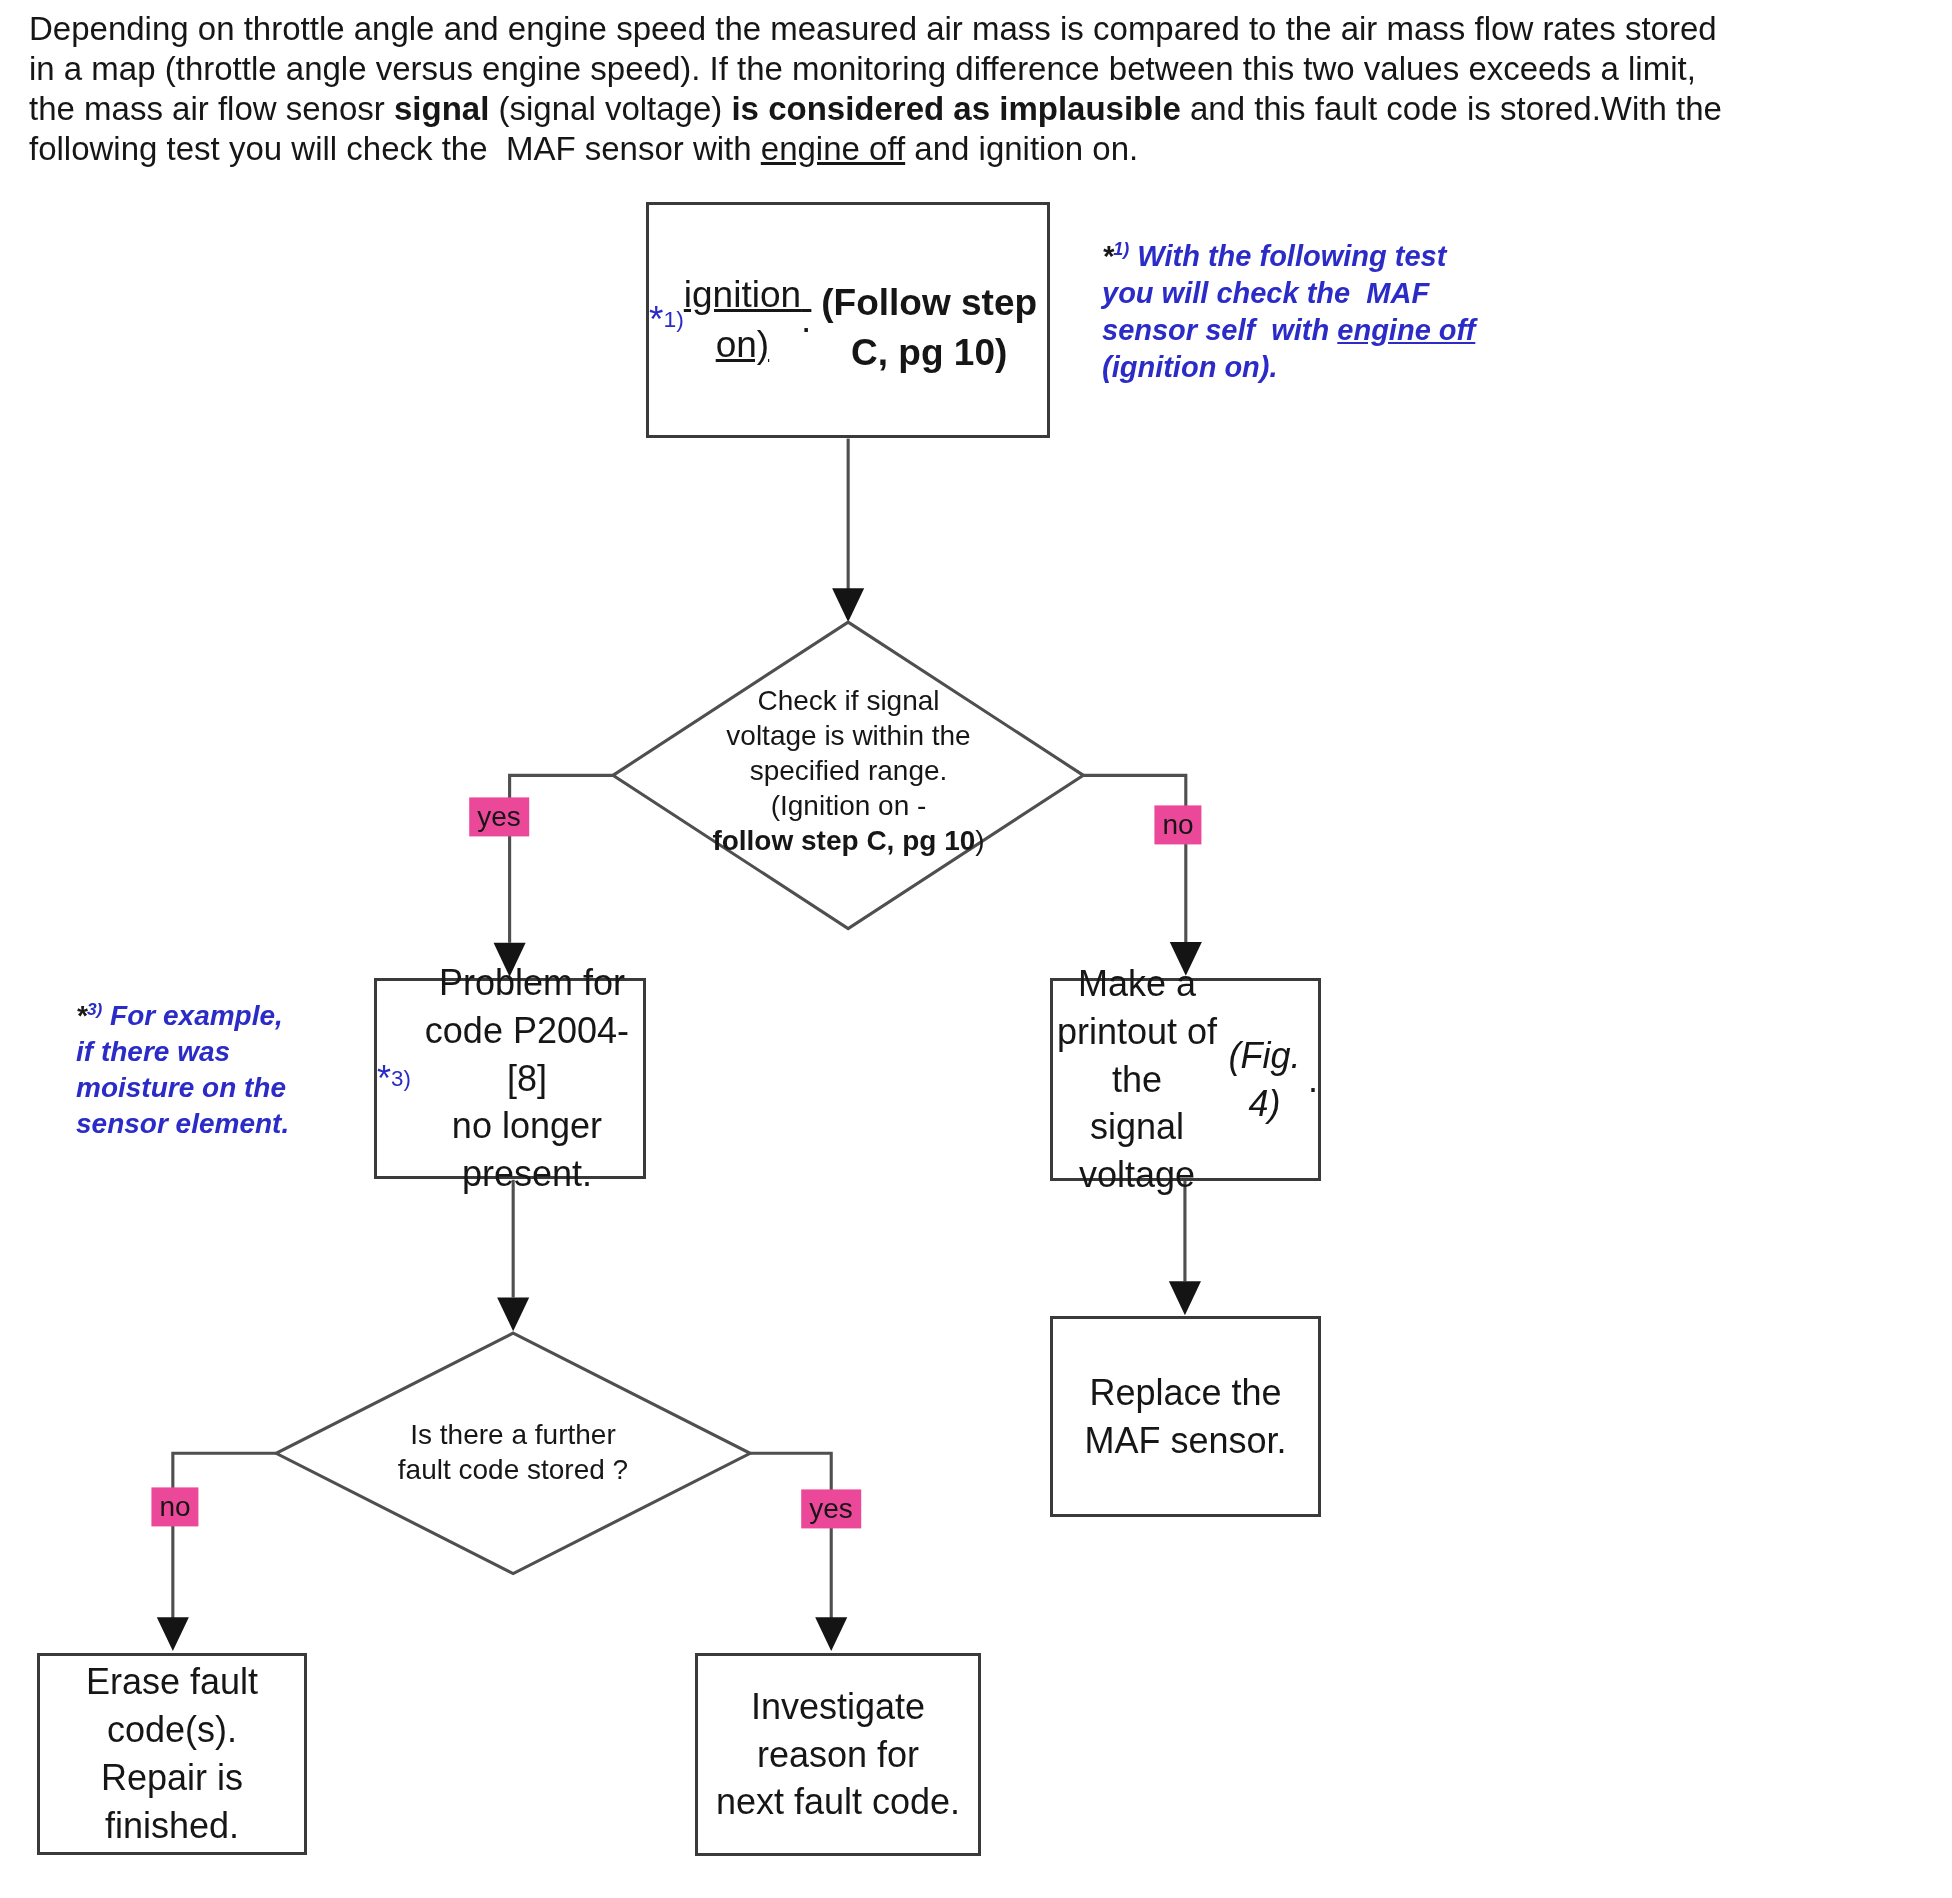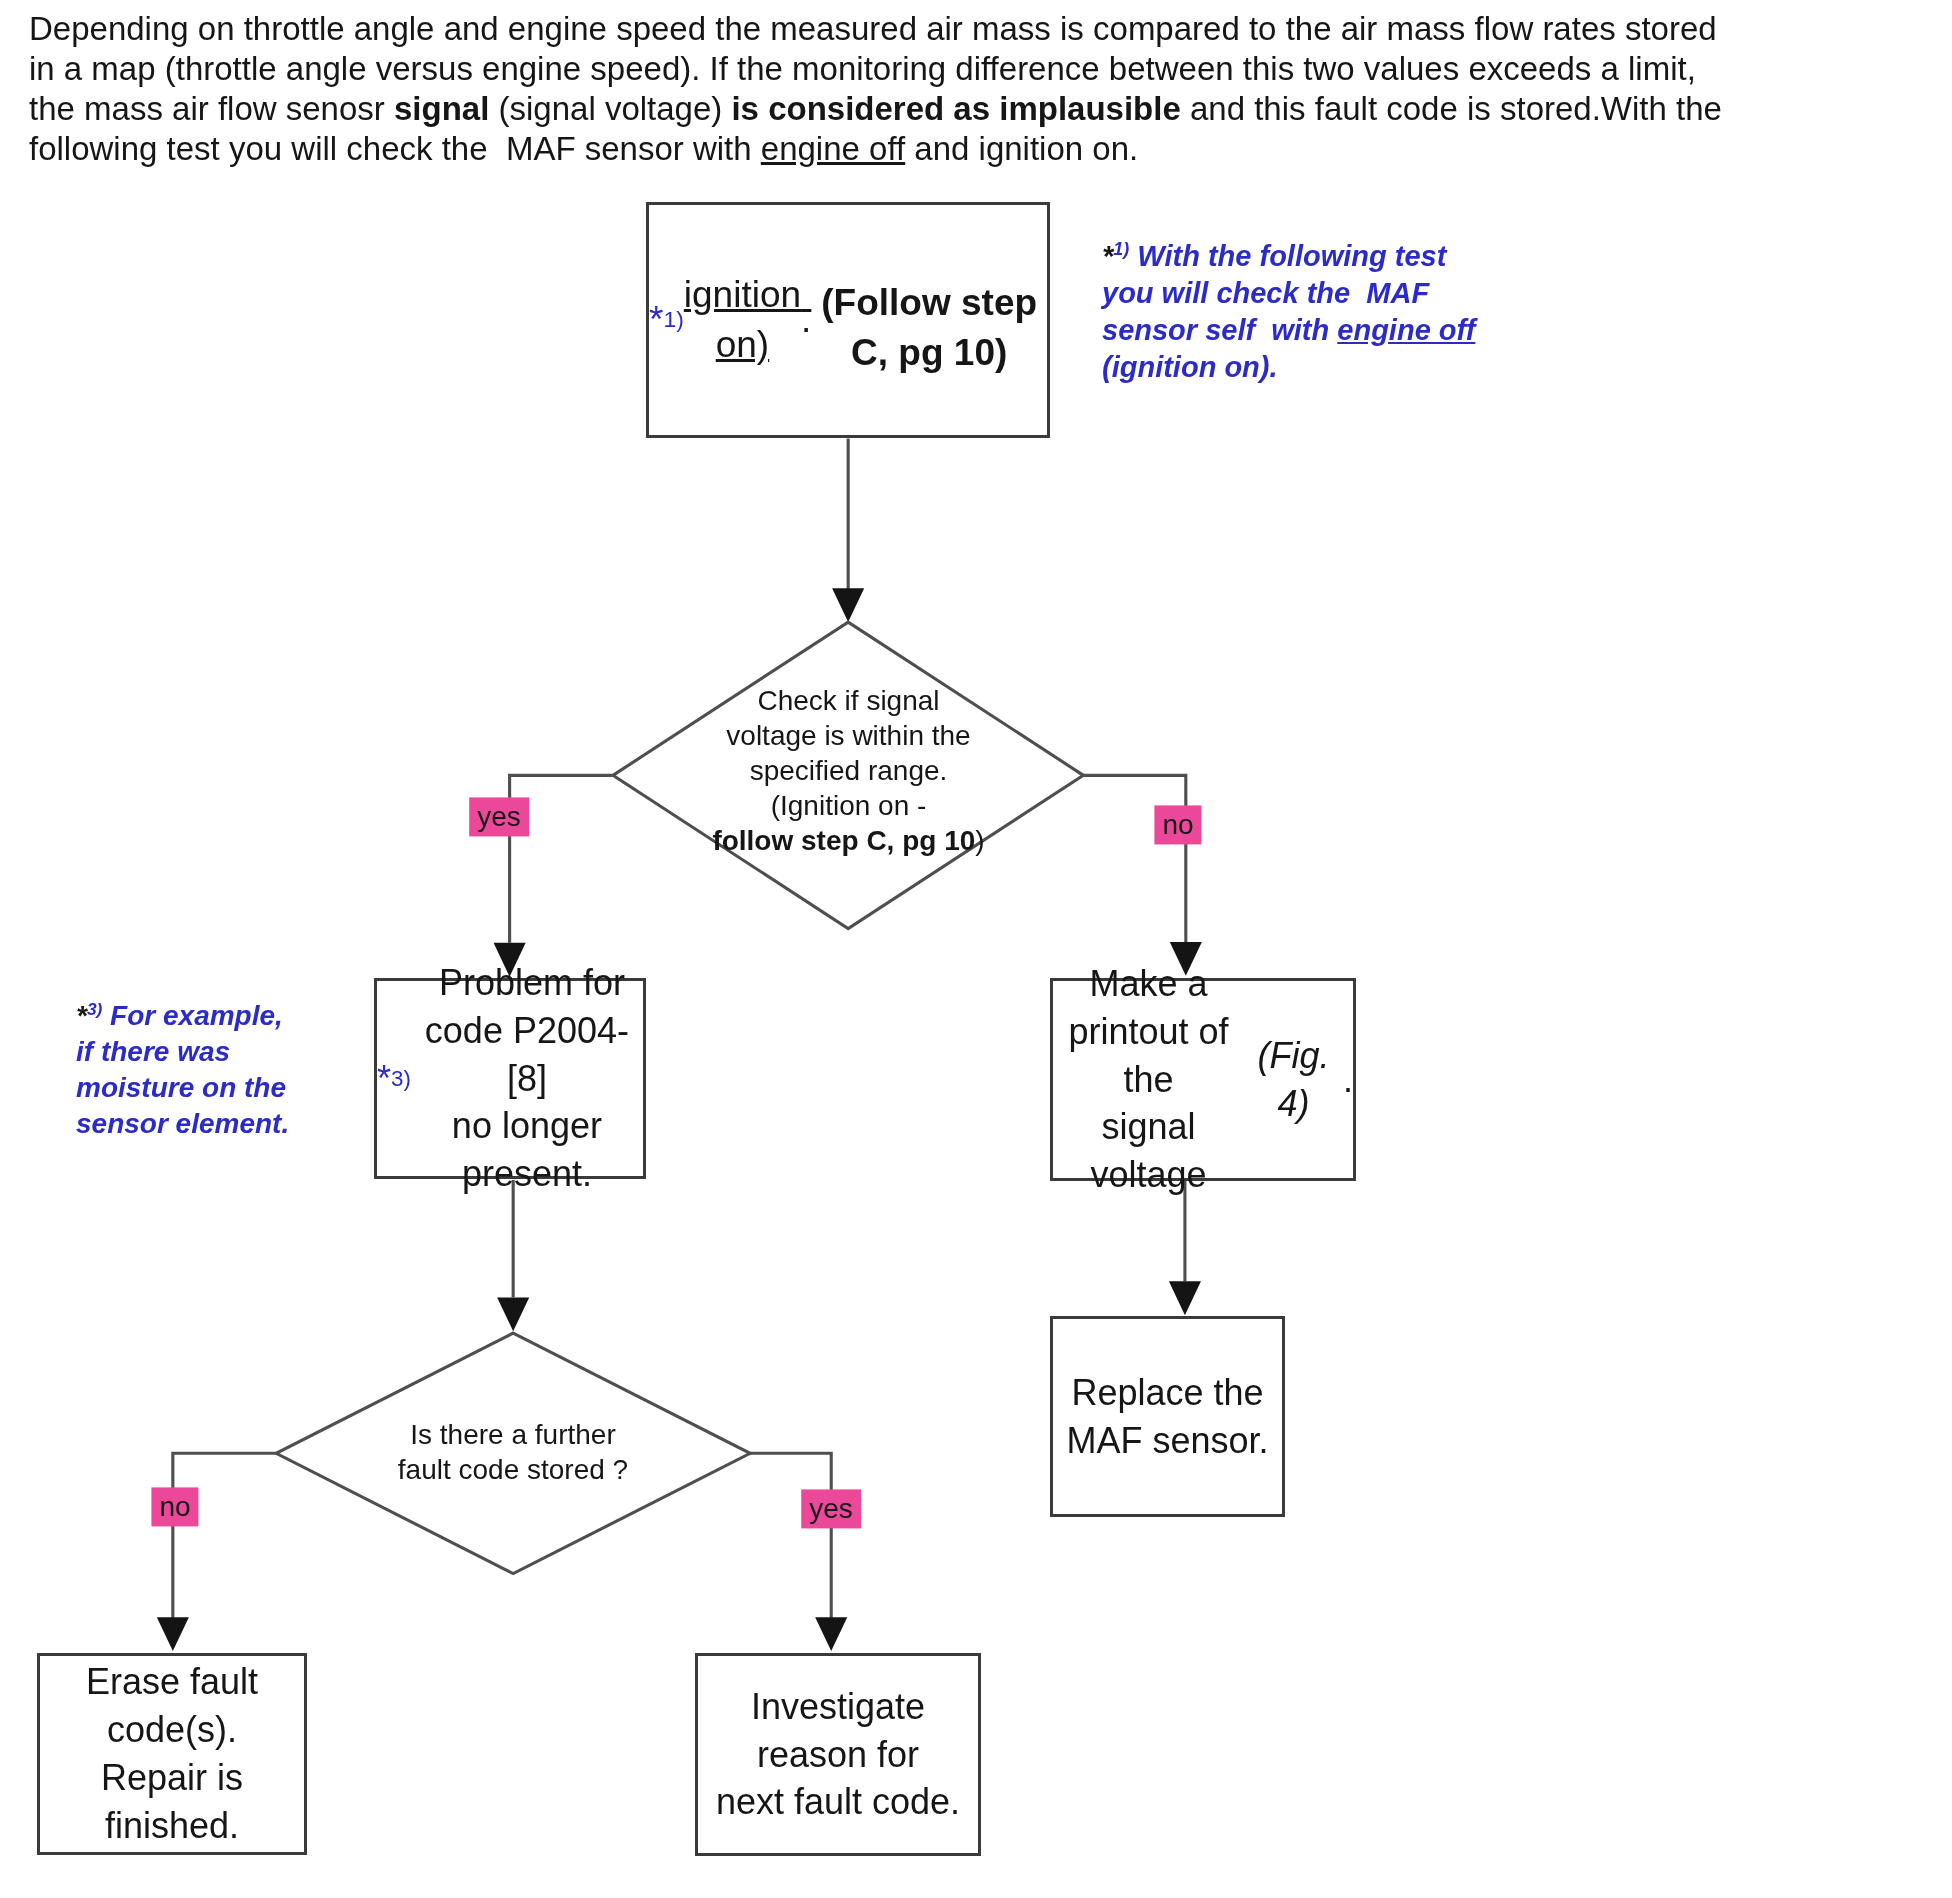--- a/index.html
+++ b/index.html
@@ -119,26 +119,26 @@
 <div class="note pre" id="note3"><span class="dark">*</span><span class="sup">3)</span><span> For example,
 if there was
 moisture on the
 sensor element.</span></div>
 
 <div class="node pre" style="left:374px; top:978px; width:272px; height:201px;"><span class="blue">*</span><span class="sup blue">3)</span><span> Problem for
 code P2004-[8]
 no longer
 present.</span></div>
 
-<div class="node pre" style="left:1050px; top:978px; width:306px; height:203px;"><span>Make a
+<div class="node pre" style="left:1050px; top:978px; width:271px; height:203px;"><span>Make a
 printout of the
 signal voltage
 </span><span class="i">(Fig. 4)</span><span>.</span></div>
 
-<div class="node pre" style="left:1050px; top:1316px; width:235px; height:201px;"><span>Replace the
+<div class="node pre" style="left:1050px; top:1316px; width:271px; height:201px;"><span>Replace the
 MAF sensor.</span></div>
 
 <div class="diamond-text pre" style="left:326px; top:1417px; width:374px;"><span>Is there a further
 fault code stored ?</span></div>
 
 <div class="branch-label" style="left:175px; top:1507px;">no</div>
 
 <div class="branch-label" style="left:831px; top:1509px;">yes</div>
 
 <div class="node pre" style="left:37px; top:1653px; width:270px; height:202px;"><span>Erase fault

